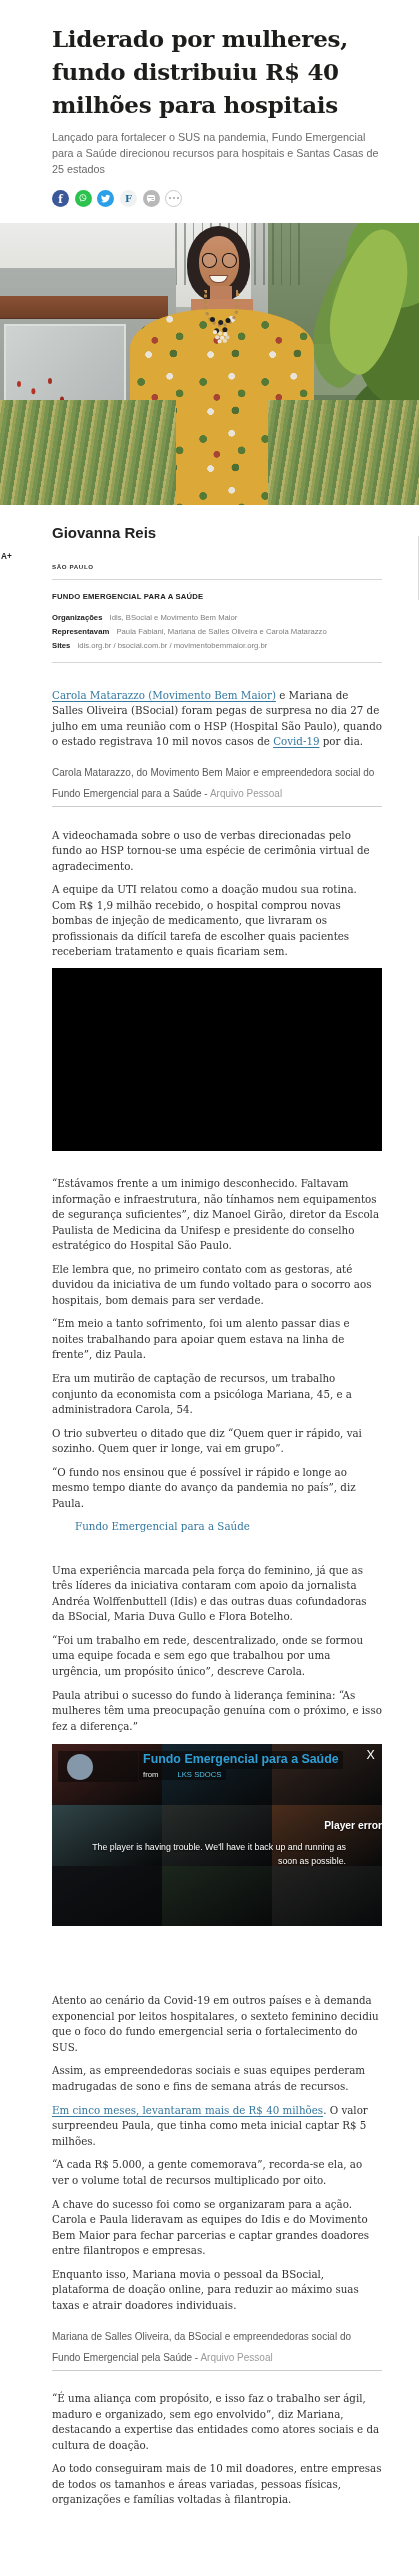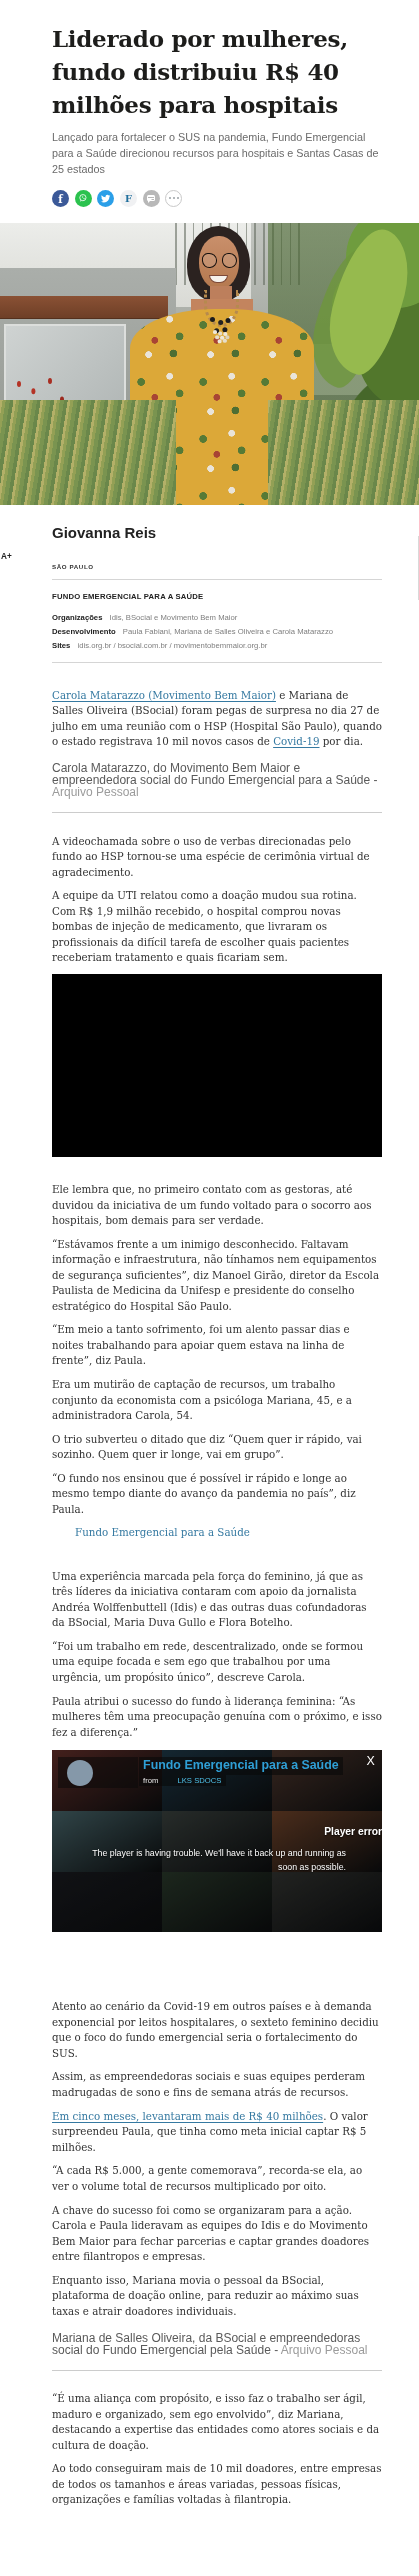--- a/index.html
+++ b/index.html
@@ -103,21 +103,21 @@
   .meta{margin-top:10.3px;font-size:7.7px;line-height:14px}
   .meta .row{display:flex}
   .meta .lbl{font-weight:700;color:#222;margin-right:7.2px;white-space:nowrap}
   .meta .val{color:#7e7e7e}
   .rule2{border:none;border-top:0.5px solid #d5d5d5;margin-top:8.2px}
 
   
   article{margin-top:25px}
   article p.body-p{font-family:"DejaVu Serif",serif;font-size:10.3px;line-height:15.5px;color:#333;margin:0 0 8.2px}
   article a.inline-link{color:var(--c-link);text-decoration:underline;text-underline-offset:2.1px;text-decoration-thickness:0.5px;cursor:pointer}
-  .figure{margin:12.4px 0 20.6px;padding-bottom:14px;border-bottom:0.5px solid #ccc;font-size:12px;line-height:12px;color:#5a5a5a}
+  .figure{margin:12.4px 0 20.6px;padding-bottom:2px;border-bottom:0.5px solid #ccc;font-size:10px;line-height:21px;color:#5a5a5a}
   .figure .credit{color:#9b9b9b}
   .related{margin:5.2px 0 31px;padding-left:23px;font-family:"DejaVu Serif",serif;font-size:10.3px}
   .related a{color:var(--c-link);text-decoration:none;cursor:pointer}
   .video-black{width:330px;height:183px;background:#000;margin:8.2px 0 25px;cursor:pointer}
 
   
   .video-error{position:relative;width:330px;height:182px;margin:10.3px 0 67px;overflow:hidden;cursor:pointer;background:#111}
   .mosaic{position:absolute;inset:0;display:grid;grid-template-columns:1fr 1fr 1fr;grid-template-rows:1fr 1fr 1fr}
   .mosaic div{width:100%;height:100%}
   .ve-shade{position:absolute;inset:0;background:rgba(10,12,14,.42)}
@@ -207,39 +207,39 @@
     <div class="author">Giovanna Reis</div>
     <div class="dateline">SÃO PAULO</div>
     <hr class="rule">
     <div class="kicker">FUNDO EMERGENCIAL PARA A SAÚDE</div>
     <div class="meta">
       <div class="row">
         <span class="lbl">Organizações</span>
         <span class="val">Idis, BSocial e Movimento Bem Maior</span>
       </div>
       <div class="row">
-        <span class="lbl">Desenvolvimento</span>
+        <span class="lbl">Representavam</span>
         <span class="val">Paula Fabiani, Mariana de Salles Oliveira e Carola Matarazzo</span>
       </div>
       <div class="row">
         <span class="lbl">Sites</span>
         <span class="val">idis.org.br / bsocial.com.br / movimentobemmaior.org.br</span>
       </div>
     </div>
     <hr class="rule2">
   </div>
 
   <article id="article-body" class="col">
       <p class="body-p"><a class="inline-link">Carola Matarazzo (Movimento Bem Maior)</a><span> e Mariana de Salles Oliveira (BSocial) foram pegas de surpresa no dia 27 de julho em uma reunião com o HSP (Hospital São Paulo), quando o estado registrava 10 mil novos casos de </span><a class="inline-link">Covid-19</a><span> por dia.</span></p>
       <div class="figure"><span>Carola Matarazzo, do Movimento Bem Maior e empreendedora social do Fundo Emergencial para a Saúde - </span><span class="credit">Arquivo Pessoal</span></div>
       <p class="body-p"><span>A videochamada sobre o uso de verbas direcionadas pelo fundo ao HSP tornou-se uma espécie de cerimônia virtual de agradecimento.</span></p>
       <p class="body-p"><span>A equipe da UTI relatou como a doação mudou sua rotina. Com R$ 1,9 milhão recebido, o hospital comprou novas bombas de injeção de medicamento, que livraram os profissionais da difícil tarefa de escolher quais pacientes receberiam tratamento e quais ficariam sem.</span></p>
       <div class="video-black"></div>
+      <p class="body-p"><span>“Estávamos frente a um inimigo desconhecido. Faltavam informação e infraestrutura, não tínhamos nem equipamentos de segurança suficientes”, diz Manoel Girão, diretor da Escola Paulista de Medicina da Unifesp e presidente do conselho estratégico do Hospital São Paulo.</span></p>
       <p class="body-p"><span>Ele lembra que, no primeiro contato com as gestoras, até duvidou da iniciativa de um fundo voltado para o socorro aos hospitais, bom demais para ser verdade.</span></p>
-      <p class="body-p"><span>“Estávamos frente a um inimigo desconhecido. Faltavam informação e infraestrutura, não tínhamos nem equipamentos de segurança suficientes”, diz Manoel Girão, diretor da Escola Paulista de Medicina da Unifesp e presidente do conselho estratégico do Hospital São Paulo.</span></p>
       <p class="body-p"><span>“Em meio a tanto sofrimento, foi um alento passar dias e noites trabalhando para apoiar quem estava na linha de frente”, diz Paula.</span></p>
       <p class="body-p"><span>Era um mutirão de captação de recursos, um trabalho conjunto da economista com a psicóloga Mariana, 45, e a administradora Carola, 54.</span></p>
       <p class="body-p"><span>O trio subverteu o ditado que diz “Quem quer ir rápido, vai sozinho. Quem quer ir longe, vai em grupo”.</span></p>
       <p class="body-p"><span>“O fundo nos ensinou que é possível ir rápido e longe ao mesmo tempo diante do avanço da pandemia no país”, diz Paula.</span></p>
       <p class="related"><a>Fundo Emergencial para a Saúde</a></p>
       <p class="body-p"><span>Uma experiência marcada pela força do feminino, já que as três líderes da iniciativa contaram com apoio da jornalista Andréa Wolffenbuttell (Idis) e das outras duas cofundadoras da BSocial, Maria Duva Gullo e Flora Botelho.</span></p>
       <p class="body-p"><span>“Foi um trabalho em rede, descentralizado, onde se formou uma equipe focada e sem ego que trabalhou por uma urgência, um propósito único”, descreve Carola.</span></p>
       <p class="body-p"><span>Paula atribui o sucesso do fundo à liderança feminina: “As mulheres têm uma preocupação genuína com o próximo, e isso fez a diferença.”</span></p>
       <div class="video-error">
         <div class="mosaic">

